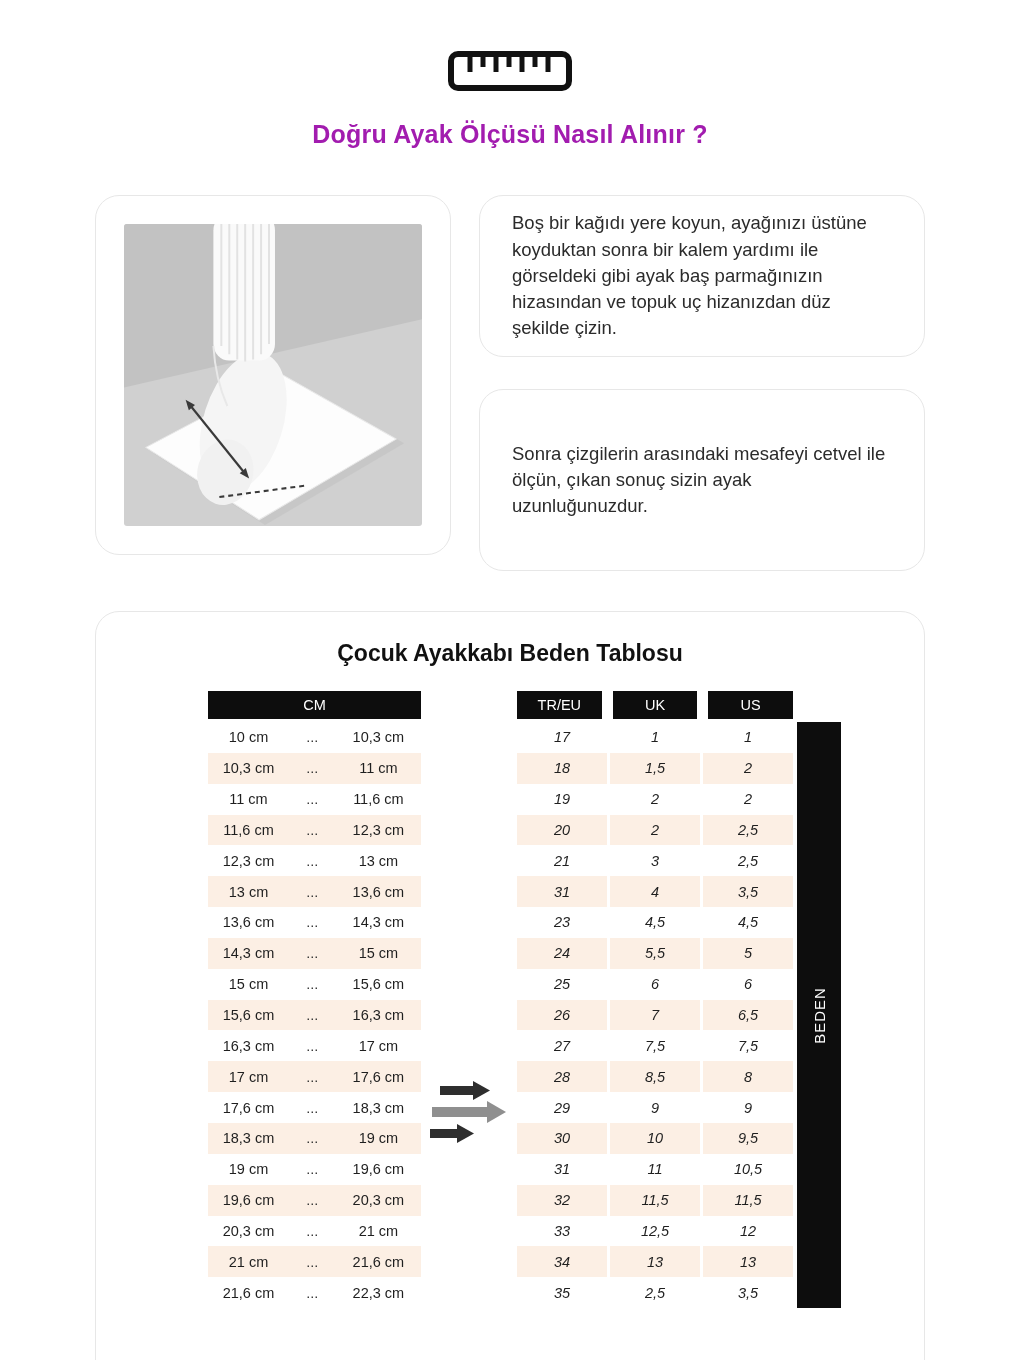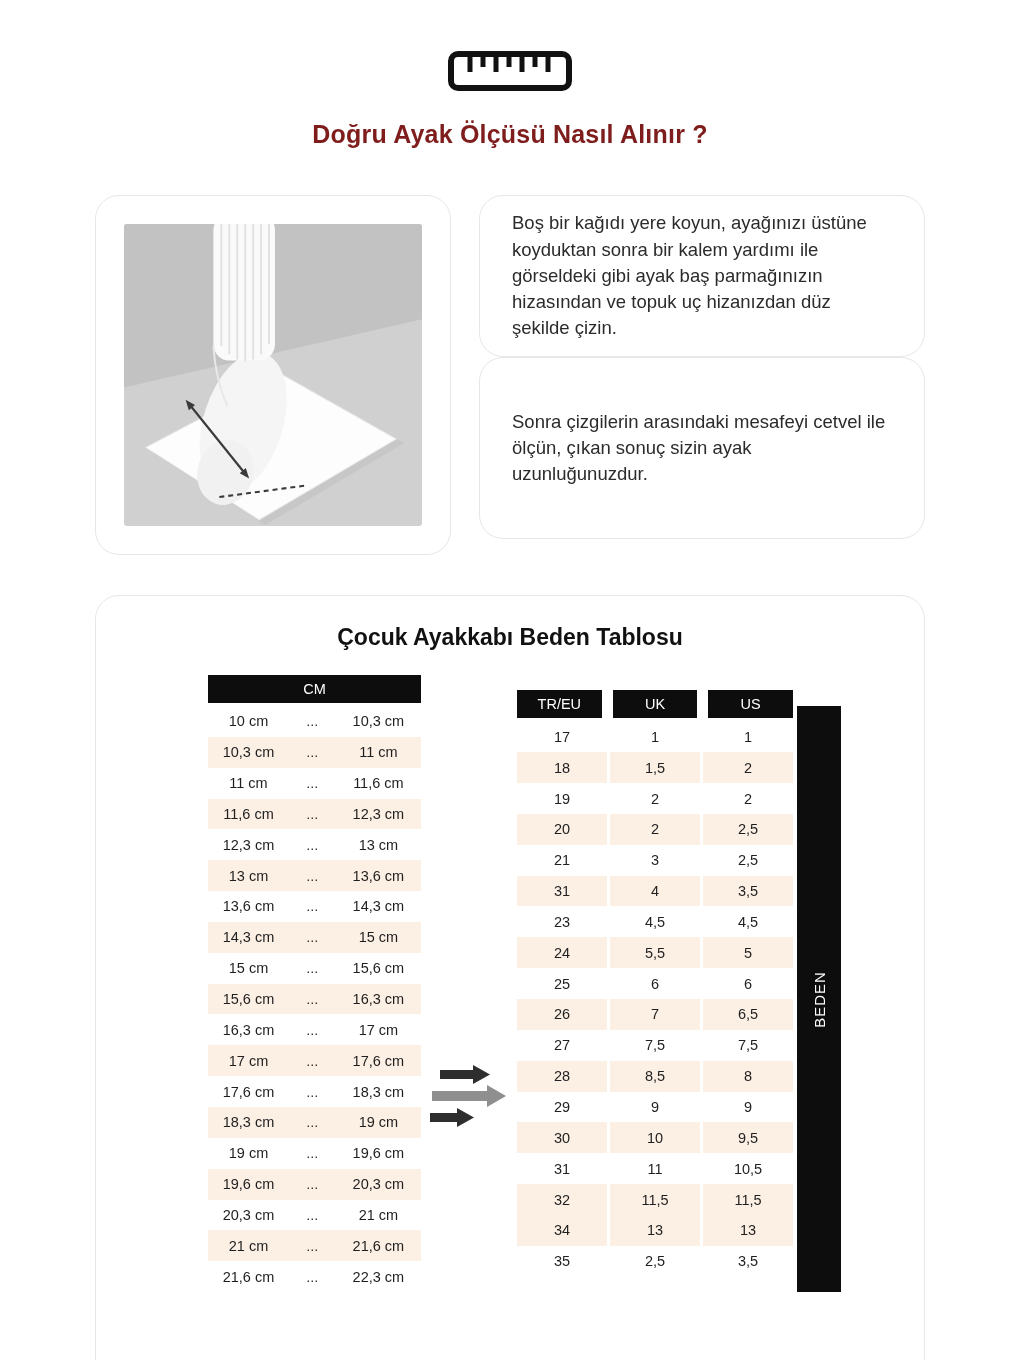--- a/index.html
+++ b/index.html
@@ -12,36 +12,36 @@
   html,body{background:#fff;}
   body{
     width:1020px;height:1360px;
     font-family:"Liberation Sans","DejaVu Sans",sans-serif;
     color:var(--text);
     overflow:hidden;
   }
   .ruler-wrap{display:flex;justify-content:center;padding-top:50px;}
   .page-title{
     text-align:center;font-size:25px;font-weight:bold;
-    margin-top:24px;letter-spacing:.2px;color:#7f1d1d;
+    margin-top:24px;letter-spacing:.2px;color:#a21caf;
   }
   .howto{display:flex;width:830px;margin:46px auto 0;gap:28px;}
   .photo-card{
     width:356px;height:360px;border:1px solid var(--card-border);
     border-radius:24px;padding:28px;background:#fff;flex-shrink:0;
   }
   .photo{width:100%;height:100%;overflow:hidden;border-radius:3px;}
   .photo svg{display:block;width:100%;height:100%;}
-  .steps{flex:1;display:flex;flex-direction:column;gap:0;}
+  .steps{flex:1;display:flex;flex-direction:column;gap:24px;}
   .step-card{
     border:1px solid var(--card-border);border-radius:24px;
     padding:16px 32px;display:flex;align-items:center;background:#fff;
   }
   .step-card.one{height:162px;}
-  .step-card.two{height:182px;}
+  .step-card.two{height:182px;margin-top:8px;}
   .step-text{font-size:18.5px;line-height:1.42;color:#2b2b2b;}
   .chart-card{
     width:830px;height:908px;margin:40px auto 0;
     border:1px solid var(--card-border);border-radius:24px;
     padding-top:28px;background:#fff;
   }
   .chart-title{text-align:center;font-size:23px;font-weight:bold;color:#111;margin-bottom:24px;}
   .tables{display:flex;align-items:center;}
   .cm-table{margin-left:112px;width:213px;flex-shrink:0;}
   .thead{
@@ -55,21 +55,21 @@
   .cm-row .c-from{width:38%;text-align:center;}
   .cm-row .c-sep{width:22%;text-align:center;color:#333;}
   .cm-row .c-to{width:40%;text-align:center;}
   .arrows{
     width:96px;flex-shrink:0;display:flex;justify-content:center;
     padding-top:228px;
   }
   .size-table{width:276px;flex-shrink:0;}
   .size-head{display:flex;gap:11px;margin-bottom:3px;}
   .size-head .thead{flex:1;}
-  .size-row{display:flex;gap:3px;height:30.85px;}
+  .size-row{display:flex;gap:3px;height:30.85px;font-style:italic;}
   .size-row .cell{
     flex:1;display:flex;align-items:center;justify-content:center;
     font-size:14.5px;background:#fff;
   }
   .size-row.alt .cell{background:var(--alt-row);}
   .beden-bar{
     width:44px;height:586px;margin-left:4px;margin-top:31px;
     background:var(--thead-bg);flex-shrink:0;
     display:flex;align-items:center;justify-content:center;
   }
@@ -337,20 +337,25 @@
           <div class="size-row">
             <div class="cell">31</div>
             <div class="cell">11</div>
             <div class="cell">10,5</div>
           </div>
           <div class="size-row alt">
             <div class="cell">32</div>
             <div class="cell">11,5</div>
             <div class="cell">11,5</div>
           </div>
+          <div class="size-row">
+            <div class="cell">33</div>
+            <div class="cell">12,5</div>
+            <div class="cell">12</div>
+          </div>
           <div class="size-row alt">
             <div class="cell">34</div>
             <div class="cell">13</div>
             <div class="cell">13</div>
           </div>
           <div class="size-row">
             <div class="cell">35</div>
             <div class="cell">2,5</div>
             <div class="cell">3,5</div>
           </div>

